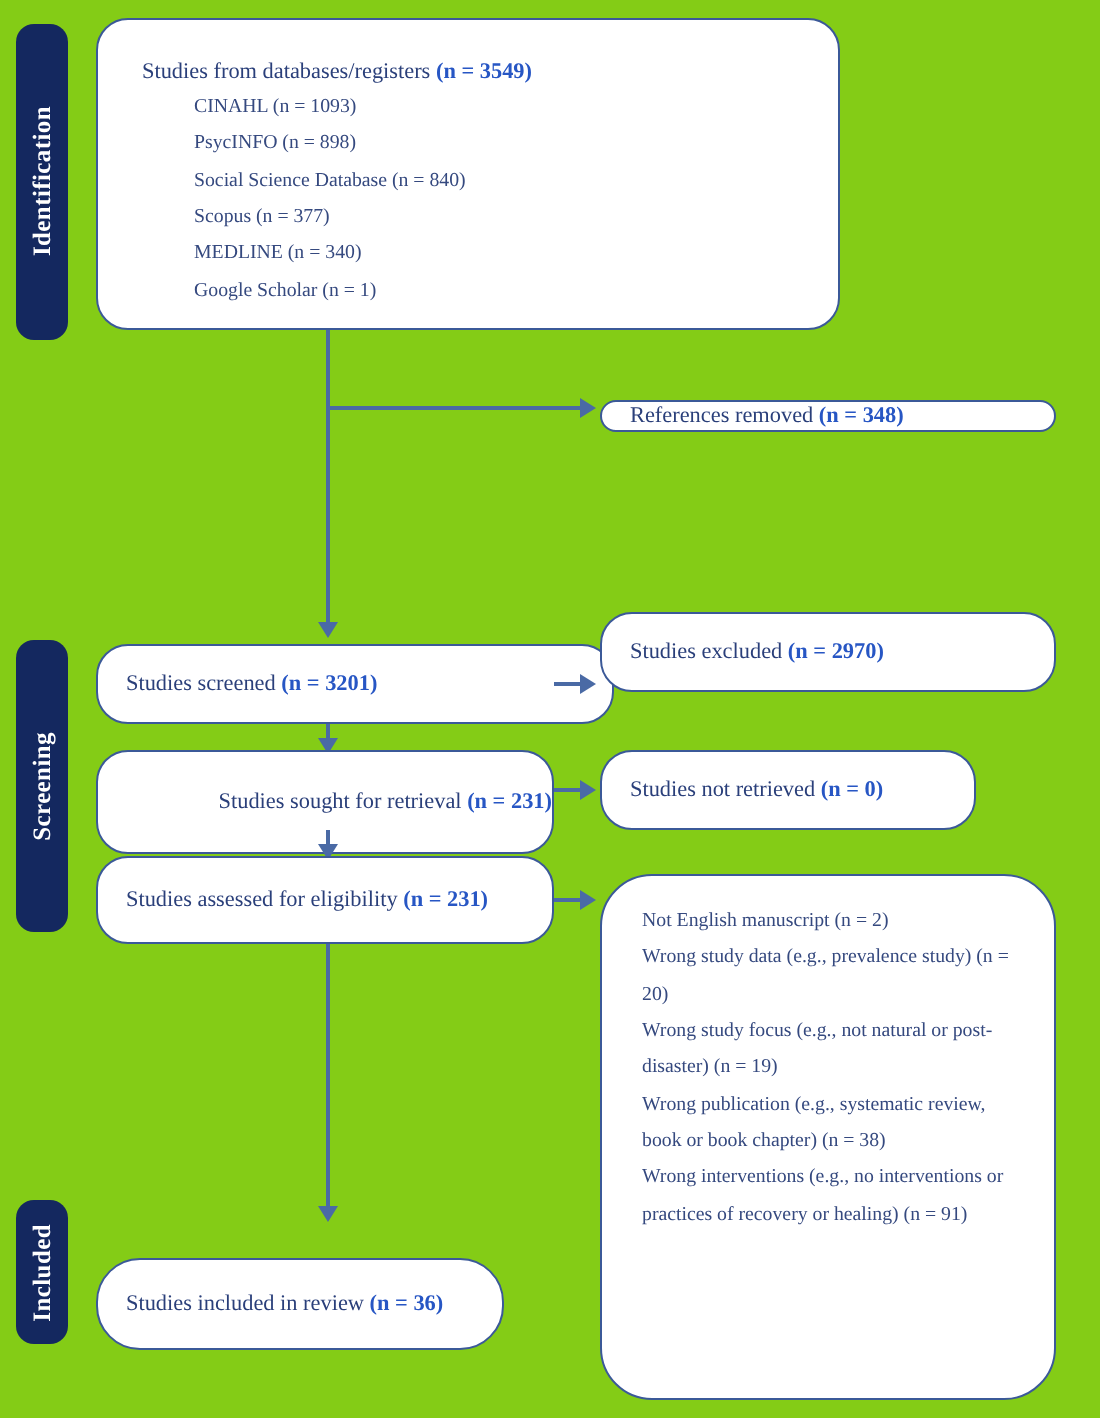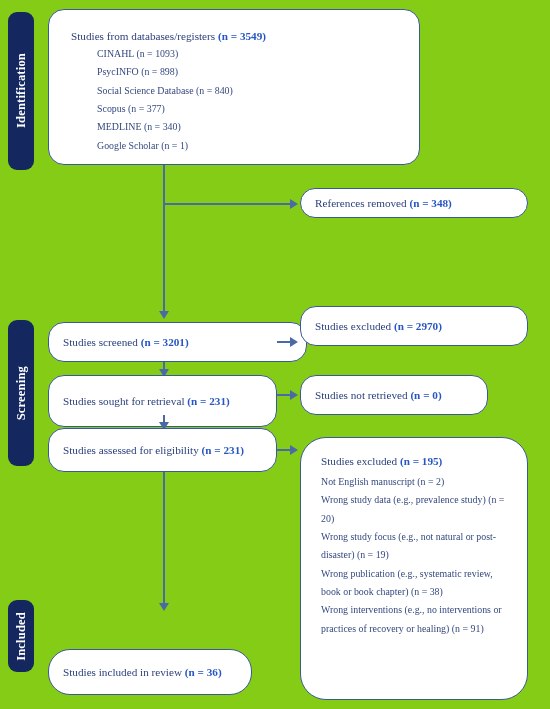--- a/index.html
+++ b/index.html
@@ -126,21 +126,21 @@
       </div>
       <div class="line sub indent">CINAHL (n = 1093)</div>
       <div class="line sub indent">PsycINFO (n = 898)</div>
       <div class="line sub indent">Social Science Database (n = 840)</div>
       <div class="line sub indent">Scopus (n = 377)</div>
       <div class="line sub indent">MEDLINE (n = 340)</div>
       <div class="line sub indent">Google Scholar (n = 1)</div>
     </div>
   </div>
 
-  <div class="box rounded" style="left:300px; top:188px; width:228px; height:30px;">
+  <div class="box rounded" style="left:300px; top:200px; width:228px; height:16px;">
     <div class="box-inner" style="padding-left:14px;">
       <div class="line head">
         <span>References removed </span><span class="nval">(n = 348)</span>
       </div>
     </div>
   </div>
 
   <div class="vline" style="left:163px; top:165px; height:147px;"></div>
   <div class="hline" style="left:163px; top:203px; width:128px;"></div>
   <div class="arrow-right" style="left:290px; top:198.5px;"></div>
@@ -161,21 +161,21 @@
       </div>
     </div>
   </div>
 
   <div class="hline" style="left:277px; top:341px; width:14px;"></div>
   <div class="arrow-right" style="left:290px; top:337px;"></div>
 
   <div class="vline" style="left:163px; top:362px; height:9px;"></div>
   <div class="arrow-down" style="left:158.8px; top:369px;"></div>
 
-  <div class="box rounded" style="left:48px; top:375px; width:229px; height:52px;">
+  <div class="box rounded" style="left:48px; top:375px; width:229px; height:52px;text-align:right;">
     <div class="box-inner" style="padding-left:14px;">
       <div class="line head">
         <span>Studies sought for retrieval </span><span class="nval">(n = 231)</span>
       </div>
     </div>
   </div>
 
   <div class="box rounded" style="left:300px; top:375px; width:188px; height:40px;">
     <div class="box-inner" style="padding-left:14px;">
       <div class="line head">
@@ -196,35 +196,32 @@
         <span>Studies assessed for eligibility </span><span class="nval">(n = 231)</span>
       </div>
     </div>
   </div>
 
   <div class="hline" style="left:277px; top:449px; width:14px;"></div>
   <div class="arrow-right" style="left:290px; top:445px;"></div>
 
   <div class="box rounded" style="left:300px; top:437px; width:228px; height:263px; border-radius:26px;">
     <div class="box-inner" style="padding:0 18px 0 20px; justify-content:flex-start; top:14px;">
-      <div class="line head" style="margin-bottom:3px;">
-        <span>Studies excluded </span><span class="nval">(n = 195)</span>
-      </div>
       <div class="line sub wrap">Not English manuscript (n = 2)</div>
       <div class="line sub wrap">Wrong study data (e.g., prevalence study) (n = 20)</div>
       <div class="line sub wrap">Wrong study focus (e.g., not natural or post-disaster) (n = 19)</div>
       <div class="line sub wrap">Wrong publication (e.g., systematic review, book or book chapter) (n = 38)</div>
       <div class="line sub wrap">Wrong interventions (e.g., no interventions or practices of recovery or healing) (n = 91)</div>
     </div>
   </div>
 
   <div class="vline" style="left:163px; top:472px; height:133px;"></div>
   <div class="arrow-down" style="left:158.8px; top:603px;"></div>
 
-  <div class="box square" style="left:48px; top:649px; width:204px; height:46px;border-radius:22px;">
+  <div class="box square" style="left:48px; top:629px; width:204px; height:46px;border-radius:22px;">
     <div class="box-inner" style="padding-left:14px;">
       <div class="line head">
         <span>Studies included in review </span><span class="nval">(n = 36)</span>
       </div>
     </div>
   </div>
 
 </div>
 
 </body></html>

